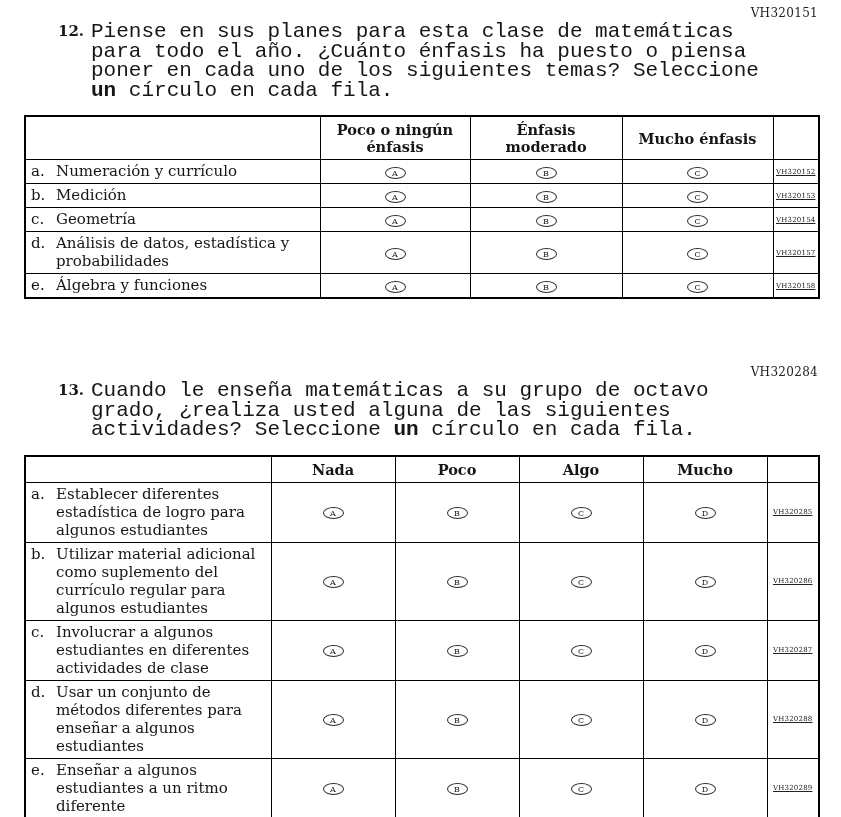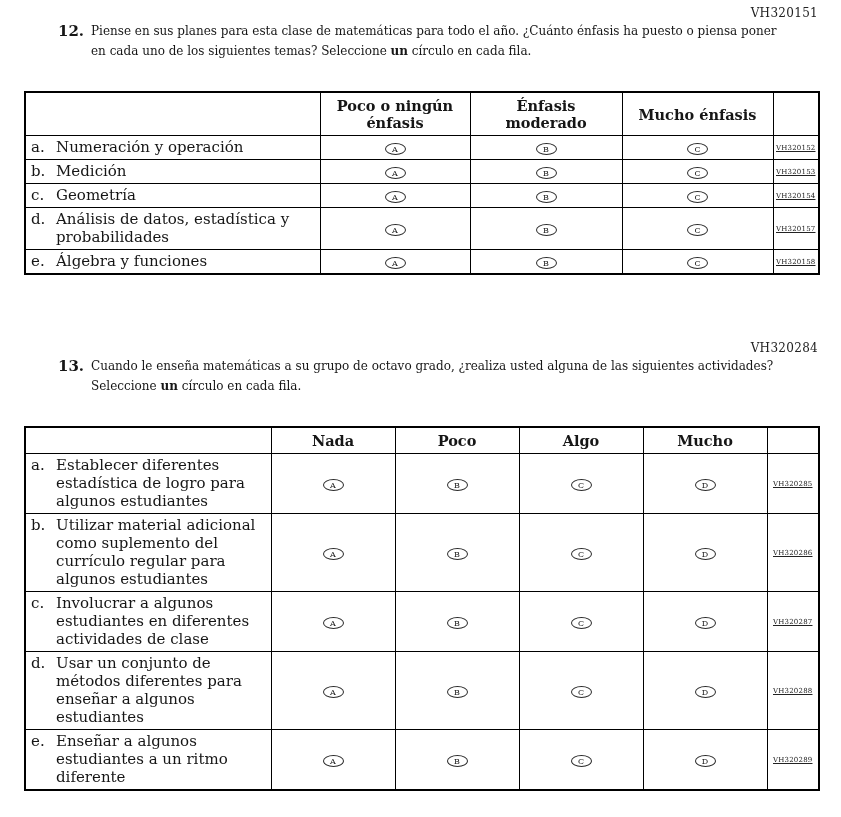--- a/index.html
+++ b/index.html
@@ -24,29 +24,30 @@
   .question { display: flex; margin-top: 4px; }
   .qnum {
     flex: none;
     width: 33px;
     font-weight: bold;
     font-size: 15px;
     line-height: 19.5px;
     margin-left: 34px;
   }
   .qtext {
-    font-size: 12px;
+    font-size: 21px;
     line-height: 19.5px;
     max-width: 690px;
+    font-family: Liberation Mono, monospace;
   }
   .emph { font-weight: bold; }
 
   table {
     border-collapse: collapse;
-    margin-top: 30px;
+    margin-top: 15px;
     width: 794px;
     border: 2px solid #000;
     table-layout: fixed;
     padding-left: 28px;
   }
   th, td { border: 1px solid #000; }
   th {
     font-size: 14.5px;
     font-weight: bold;
     text-align: center;
@@ -114,21 +115,21 @@
         <th>Énfasis moderado</th>
         <th>Mucho énfasis</th>
         <th></th>
       </tr>
     </thead>
     <tbody>
       <tr>
         <td class="rowlabel">
             <div class="rowlabel-inner">
               <span class="rl">a.</span>
-              <span>Numeración y operación</span>
+              <span>Numeración y currículo</span>
             </div>
           </td>
         <td class="opt"><span class="bubble">A</span></td>
         <td class="opt"><span class="bubble">B</span></td>
         <td class="opt"><span class="bubble">C</span></td>
         <td class="codecell">VH320152</td>
       </tr>
       <tr>
         <td class="rowlabel">
             <div class="rowlabel-inner">

